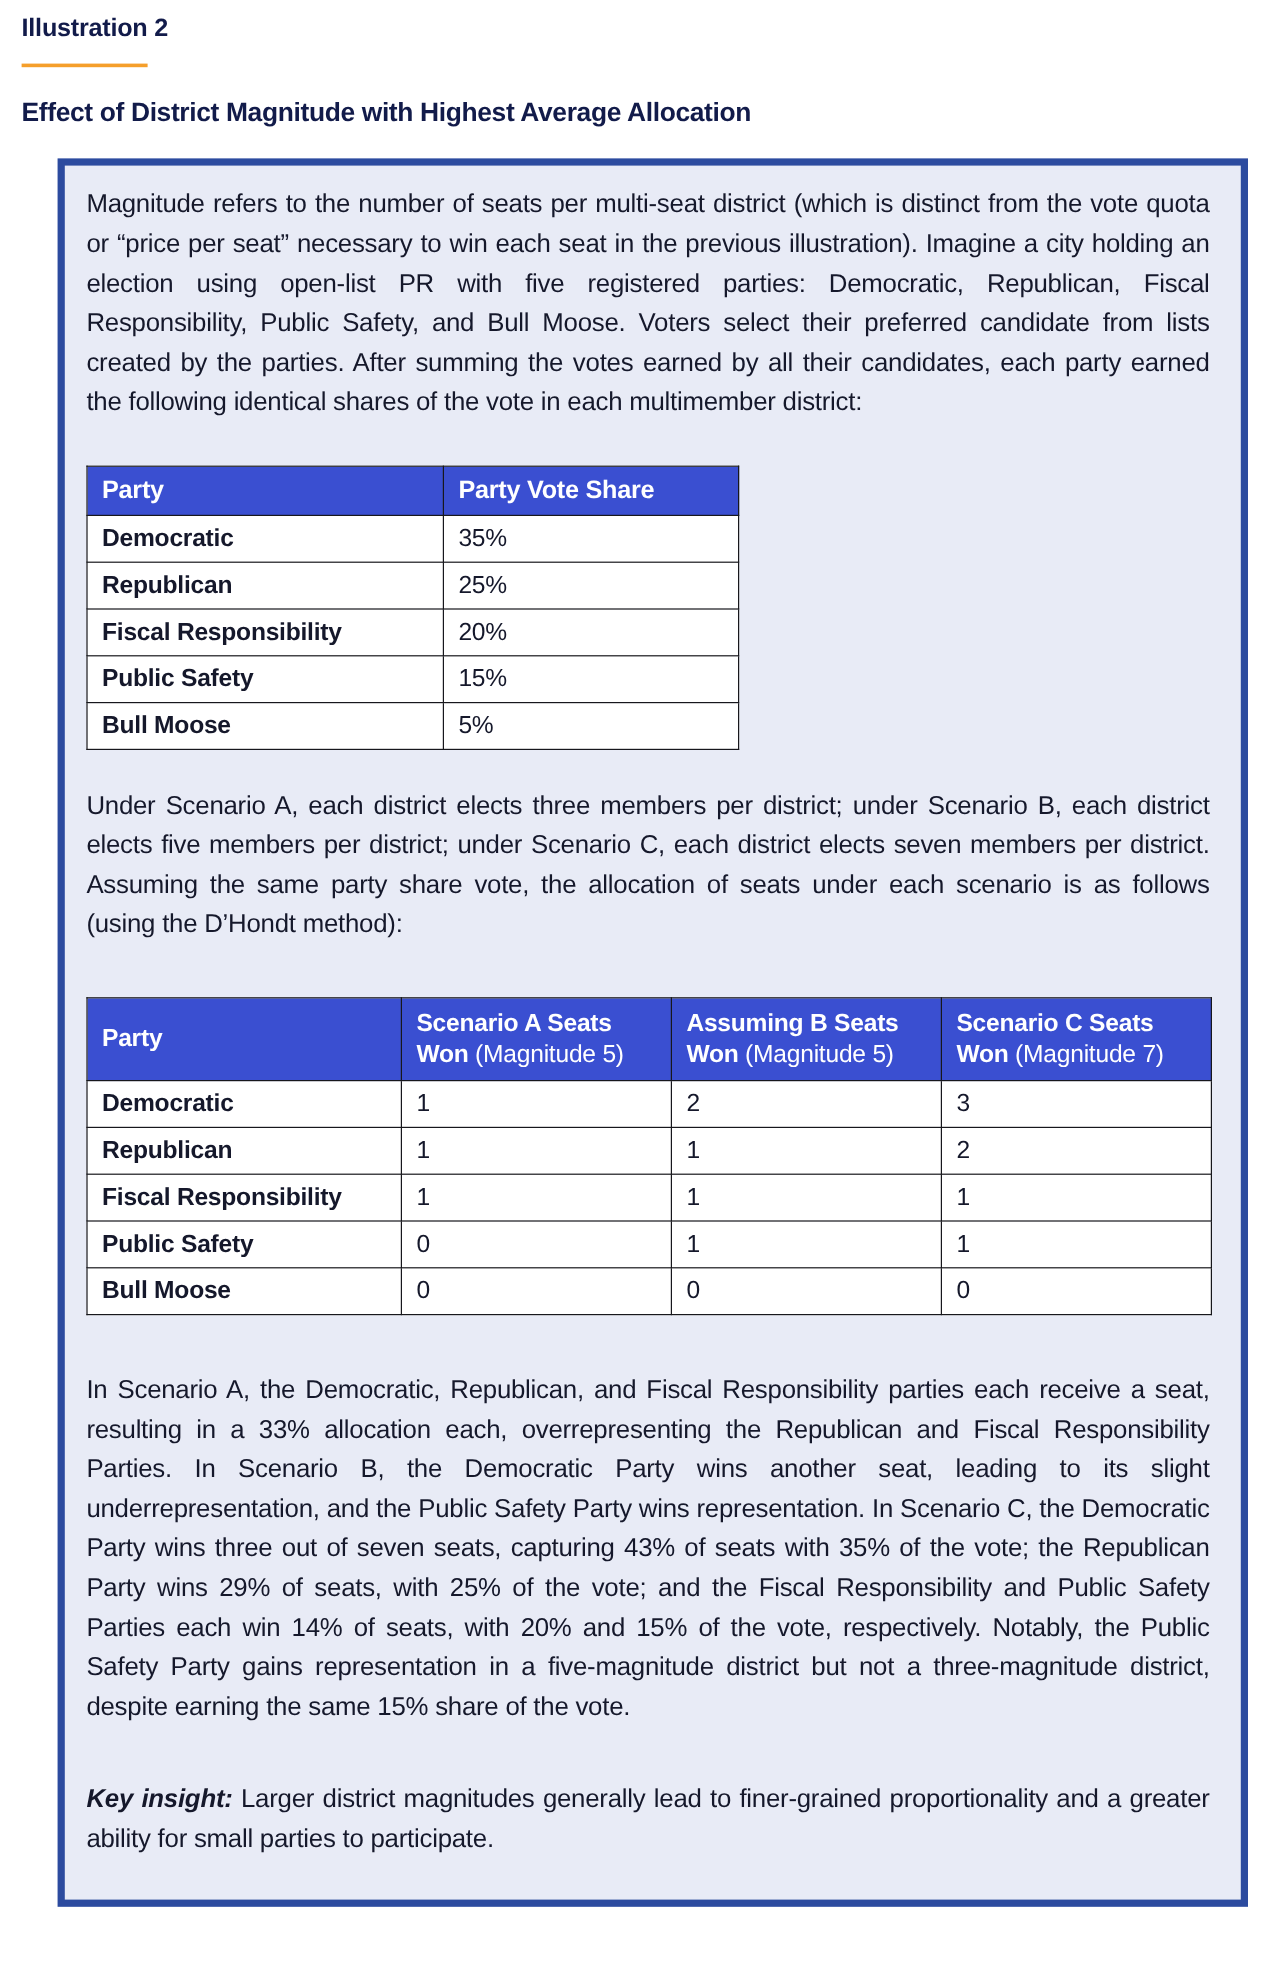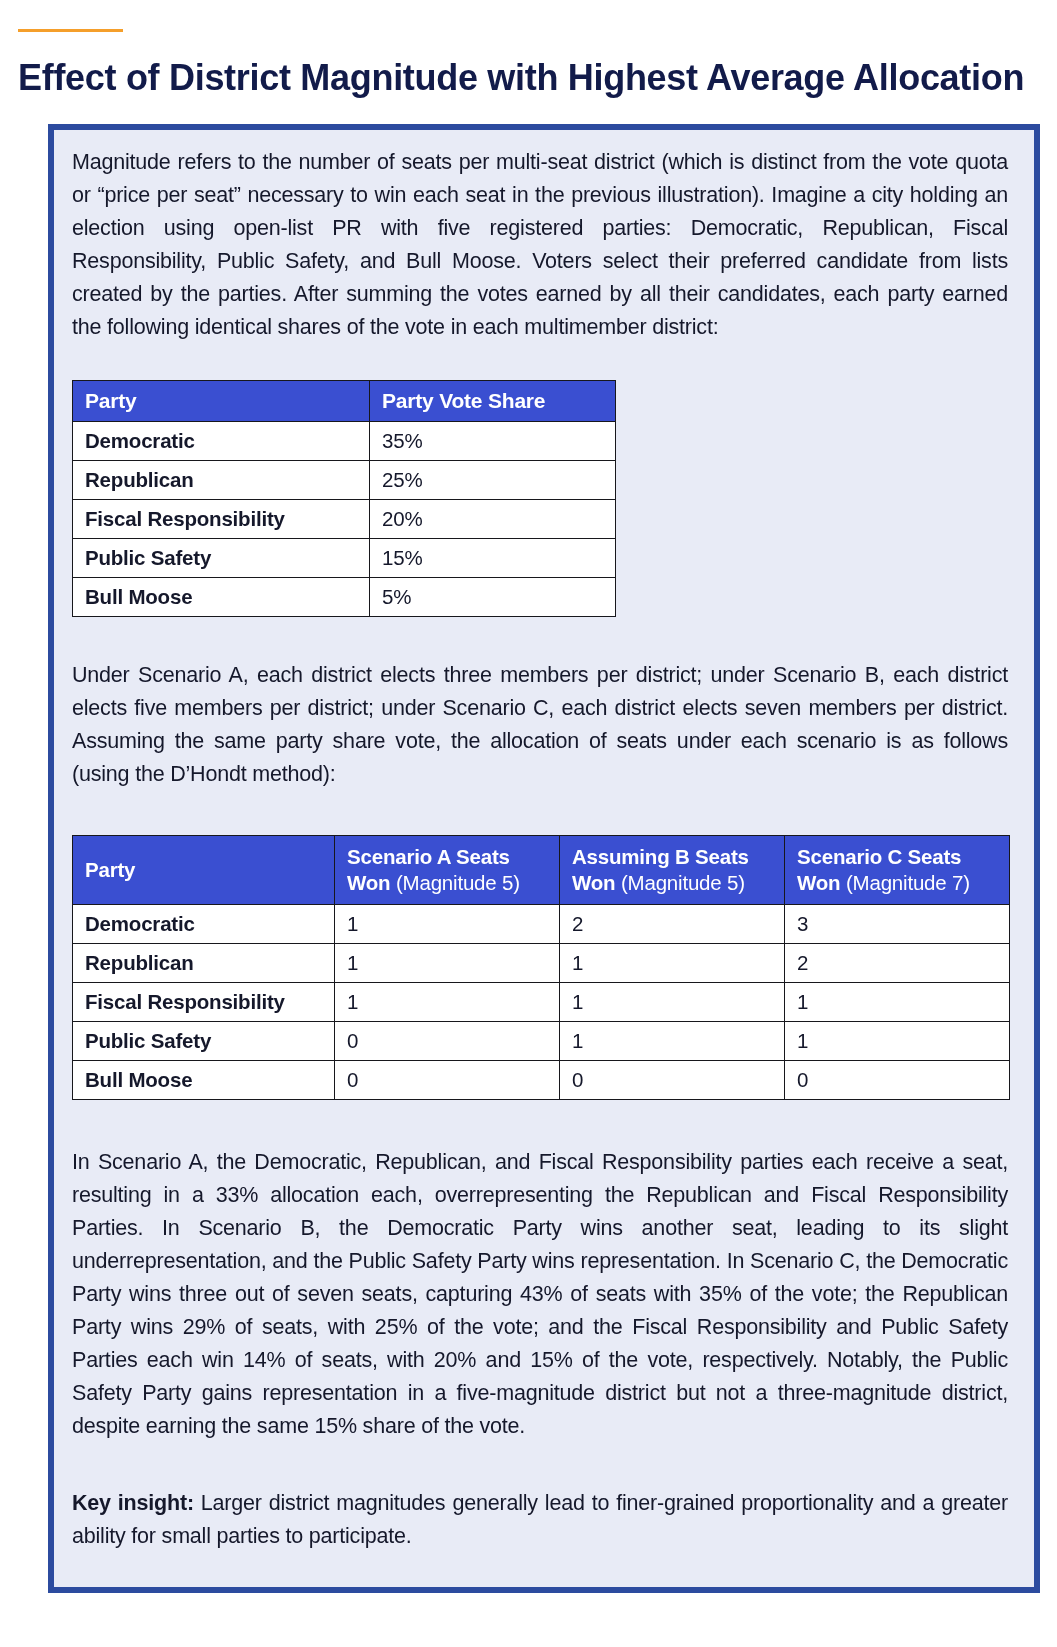--- a/index.html
+++ b/index.html
@@ -9,41 +9,41 @@
     color: #15182b;
     -webkit-font-smoothing: antialiased;
   }
   .page { box-sizing: border-box; width: 1057px; padding: 12px 17px 20px 18px; }
 
   .eyebrow {
     font-size: 21px; font-weight: 700; color: #121b4a; letter-spacing: -0.2px;
   }
   .accent-rule { width: 105px; height: 3px; background: #f59f2b; margin: 17px 0 0 0; }
   .page-title {
-    font-size: 36px; font-weight: 700; color: #121b4a;
+    font-size: 22px; font-weight: 700; color: #121b4a;
     margin: 25px 0 0 0; letter-spacing: -0.3px;
   }
 
   .info-box {
     box-sizing: border-box;
     width: 992px;
     margin: 25px 0 0 30px;
     border: 6px solid #2c4b9f;
     background: #e8ebf6;
     padding: 16px 26px 34px 18px;
   }
 
   .para {
     font-size: 21.5px; line-height: 33px; letter-spacing: -0.2px;
     text-align: justify; margin: 0; color: #15182b;
   }
-  .para-scenarios { margin-top: 42px; }
+  .para-scenarios { margin-top: 30px; }
   .para-analysis  { margin-top: 46px; }
   .para-key       { margin-top: 44px; }
-  .ki-label { font-weight: 700; }
+  .ki-label { font-weight: 700; font-style: italic; }
 
   table { border-collapse: collapse; background: #ffffff; }
   th {
     background: #3a4fd1; color: #ffffff; text-align: left; vertical-align: middle;
     font-size: 21px; font-weight: 700; letter-spacing: -0.2px;
     padding: 8px 26px 8px 12px; border: 1.5px solid #17171c;
   }
   td {
     background: #ffffff; border: 1.5px solid #17171c;
     font-size: 20.5px; letter-spacing: -0.2px;
@@ -59,20 +59,21 @@
   .seats-table .col-p  { width: 262px; }
   .seats-table .col-s  { width: 225px; }
   .seats-table th { font-size: 20.5px; line-height: 26px; }
   .hdr-normal { font-weight: 400; }
 </style>
 </head>
 <body>
 
 <div class="page">
 
+  <div class="eyebrow">Illustration 2</div>
   <div class="accent-rule"></div>
   <h1 class="page-title">Effect of District Magnitude with Highest Average Allocation</h1>
 
   <div class="info-box">
 
     <p class="para para-intro">Magnitude refers to the number of seats per multi-seat district (which is distinct from the vote quota or “price per seat” necessary to win each seat in the previous illustration). Imagine a city holding an election using open-list PR with five registered parties: Democratic, Republican, Fiscal Responsibility, Public Safety, and Bull Moose. Voters select their preferred candidate from lists created by the parties. After summing the votes earned by all their candidates, each party earned the following identical shares of the vote in each multimember district:</p>
 
     <table class="vote-share-table">
       <colgroup>
           <col class="col-party">

